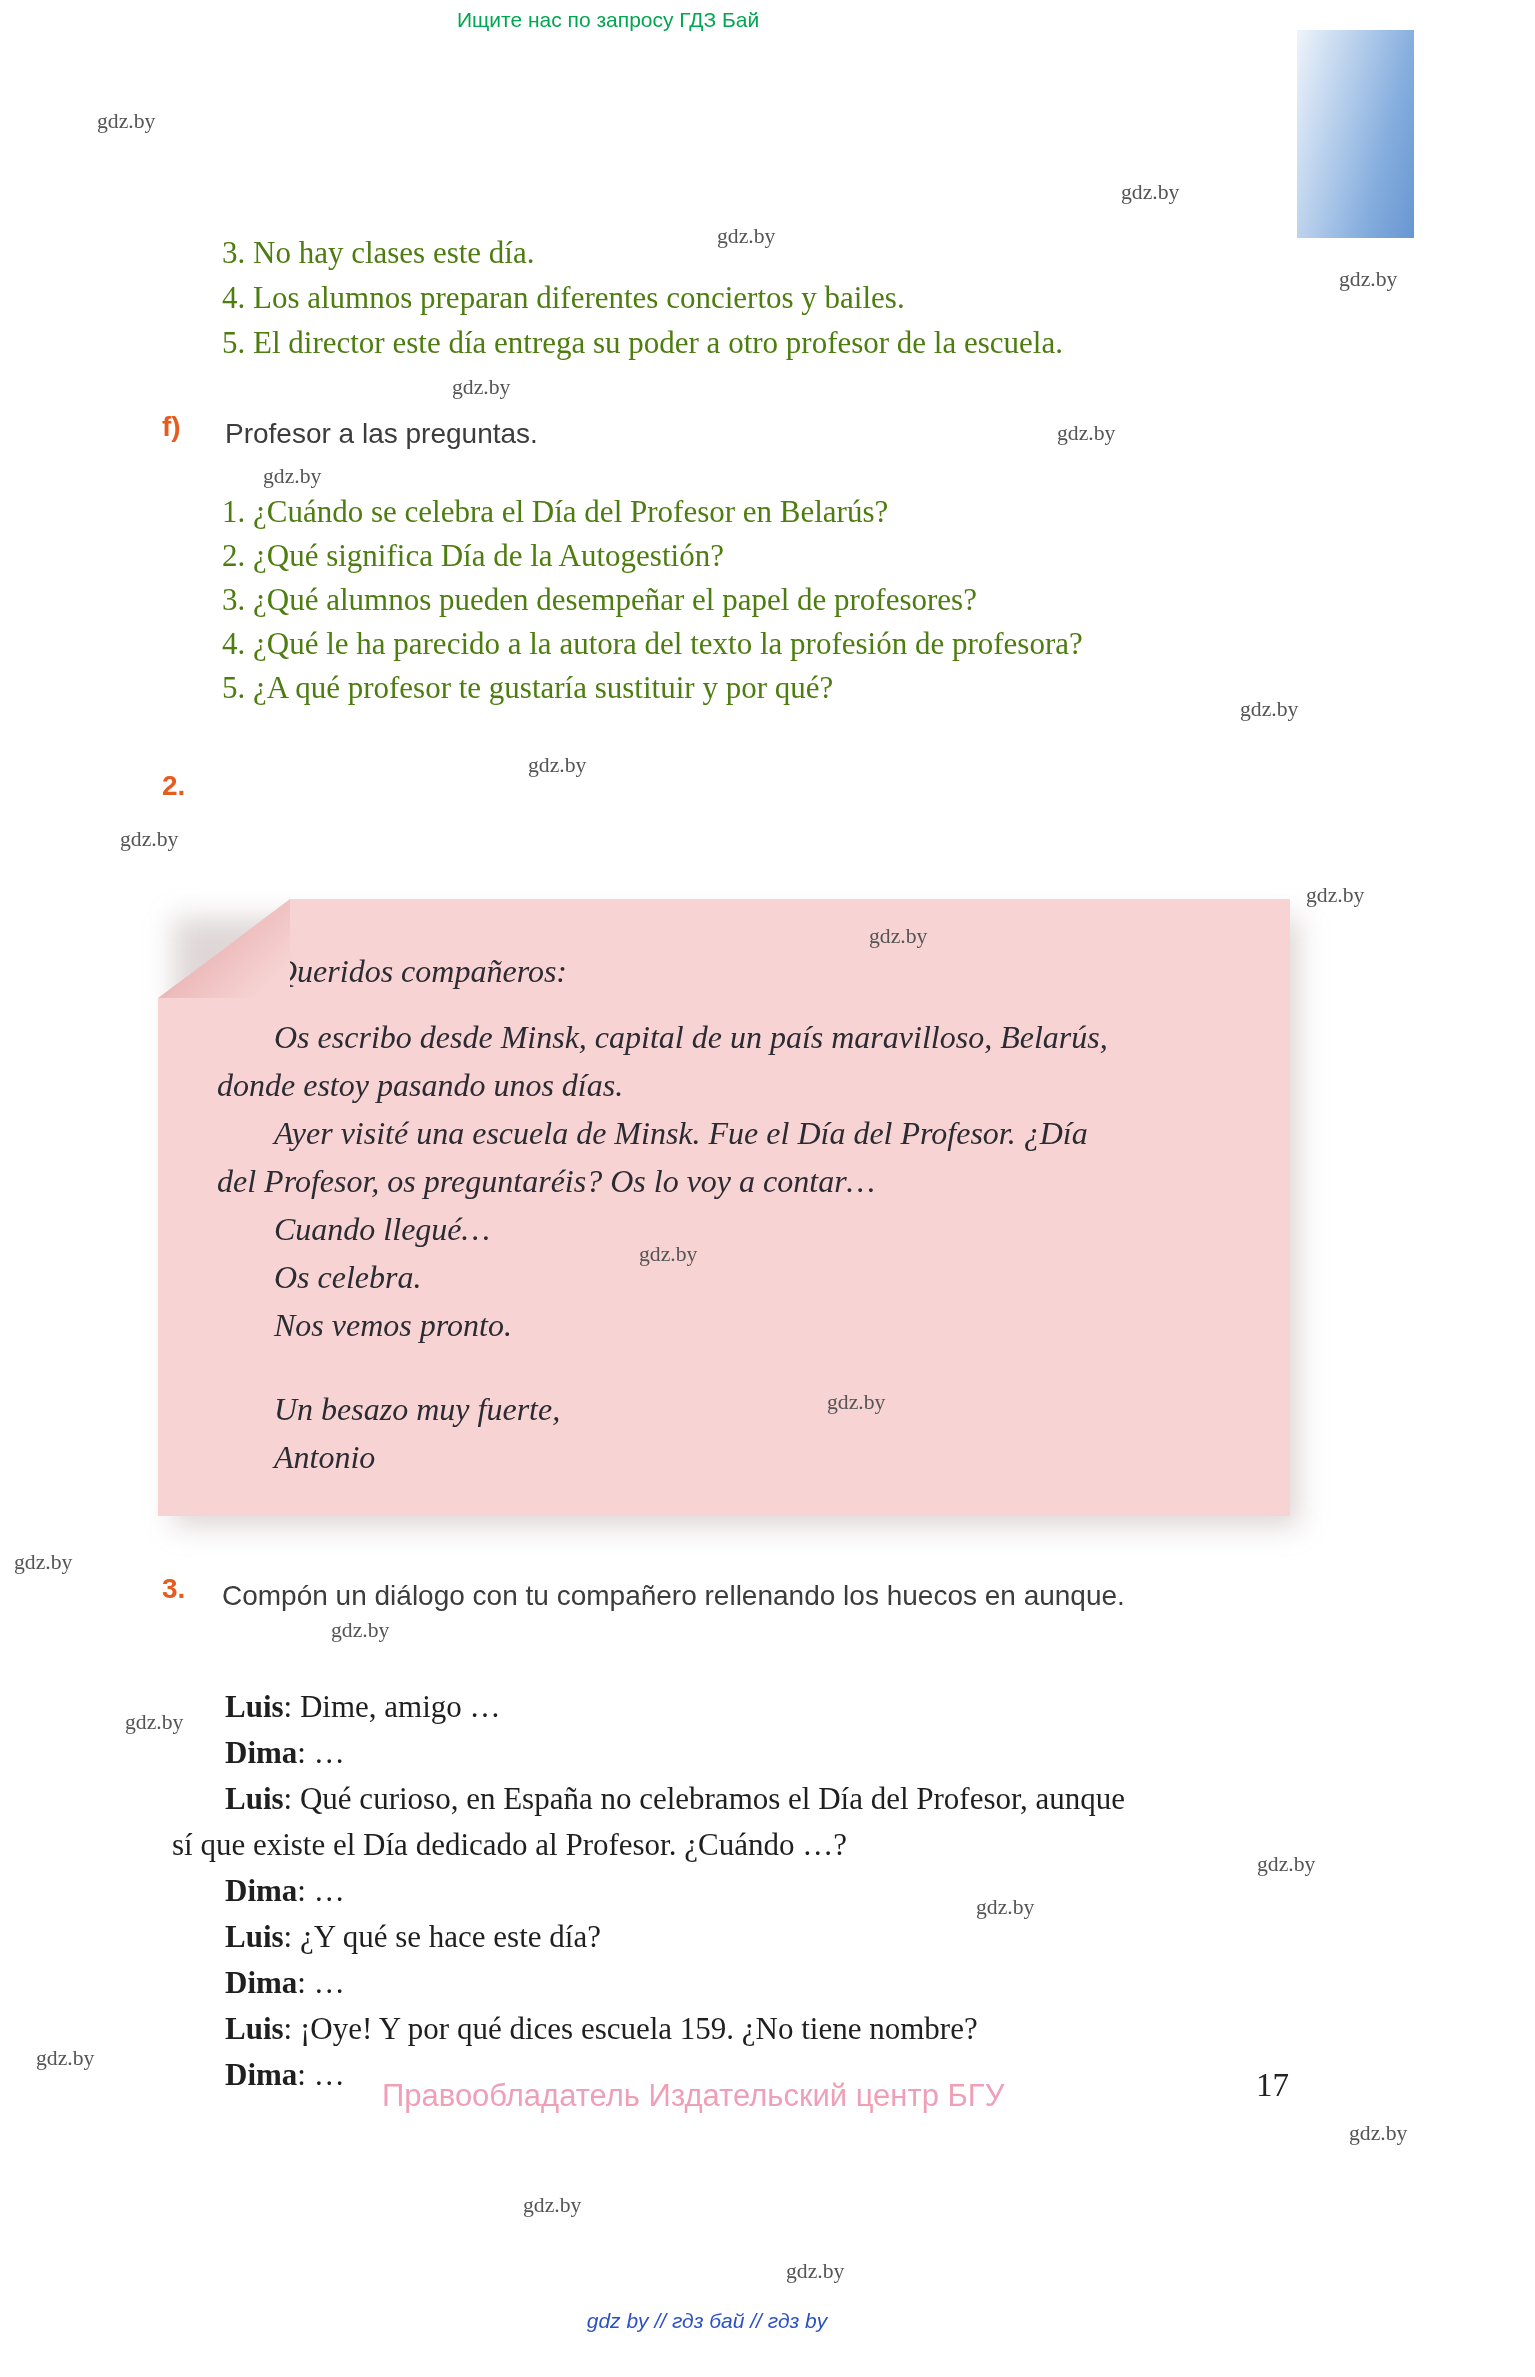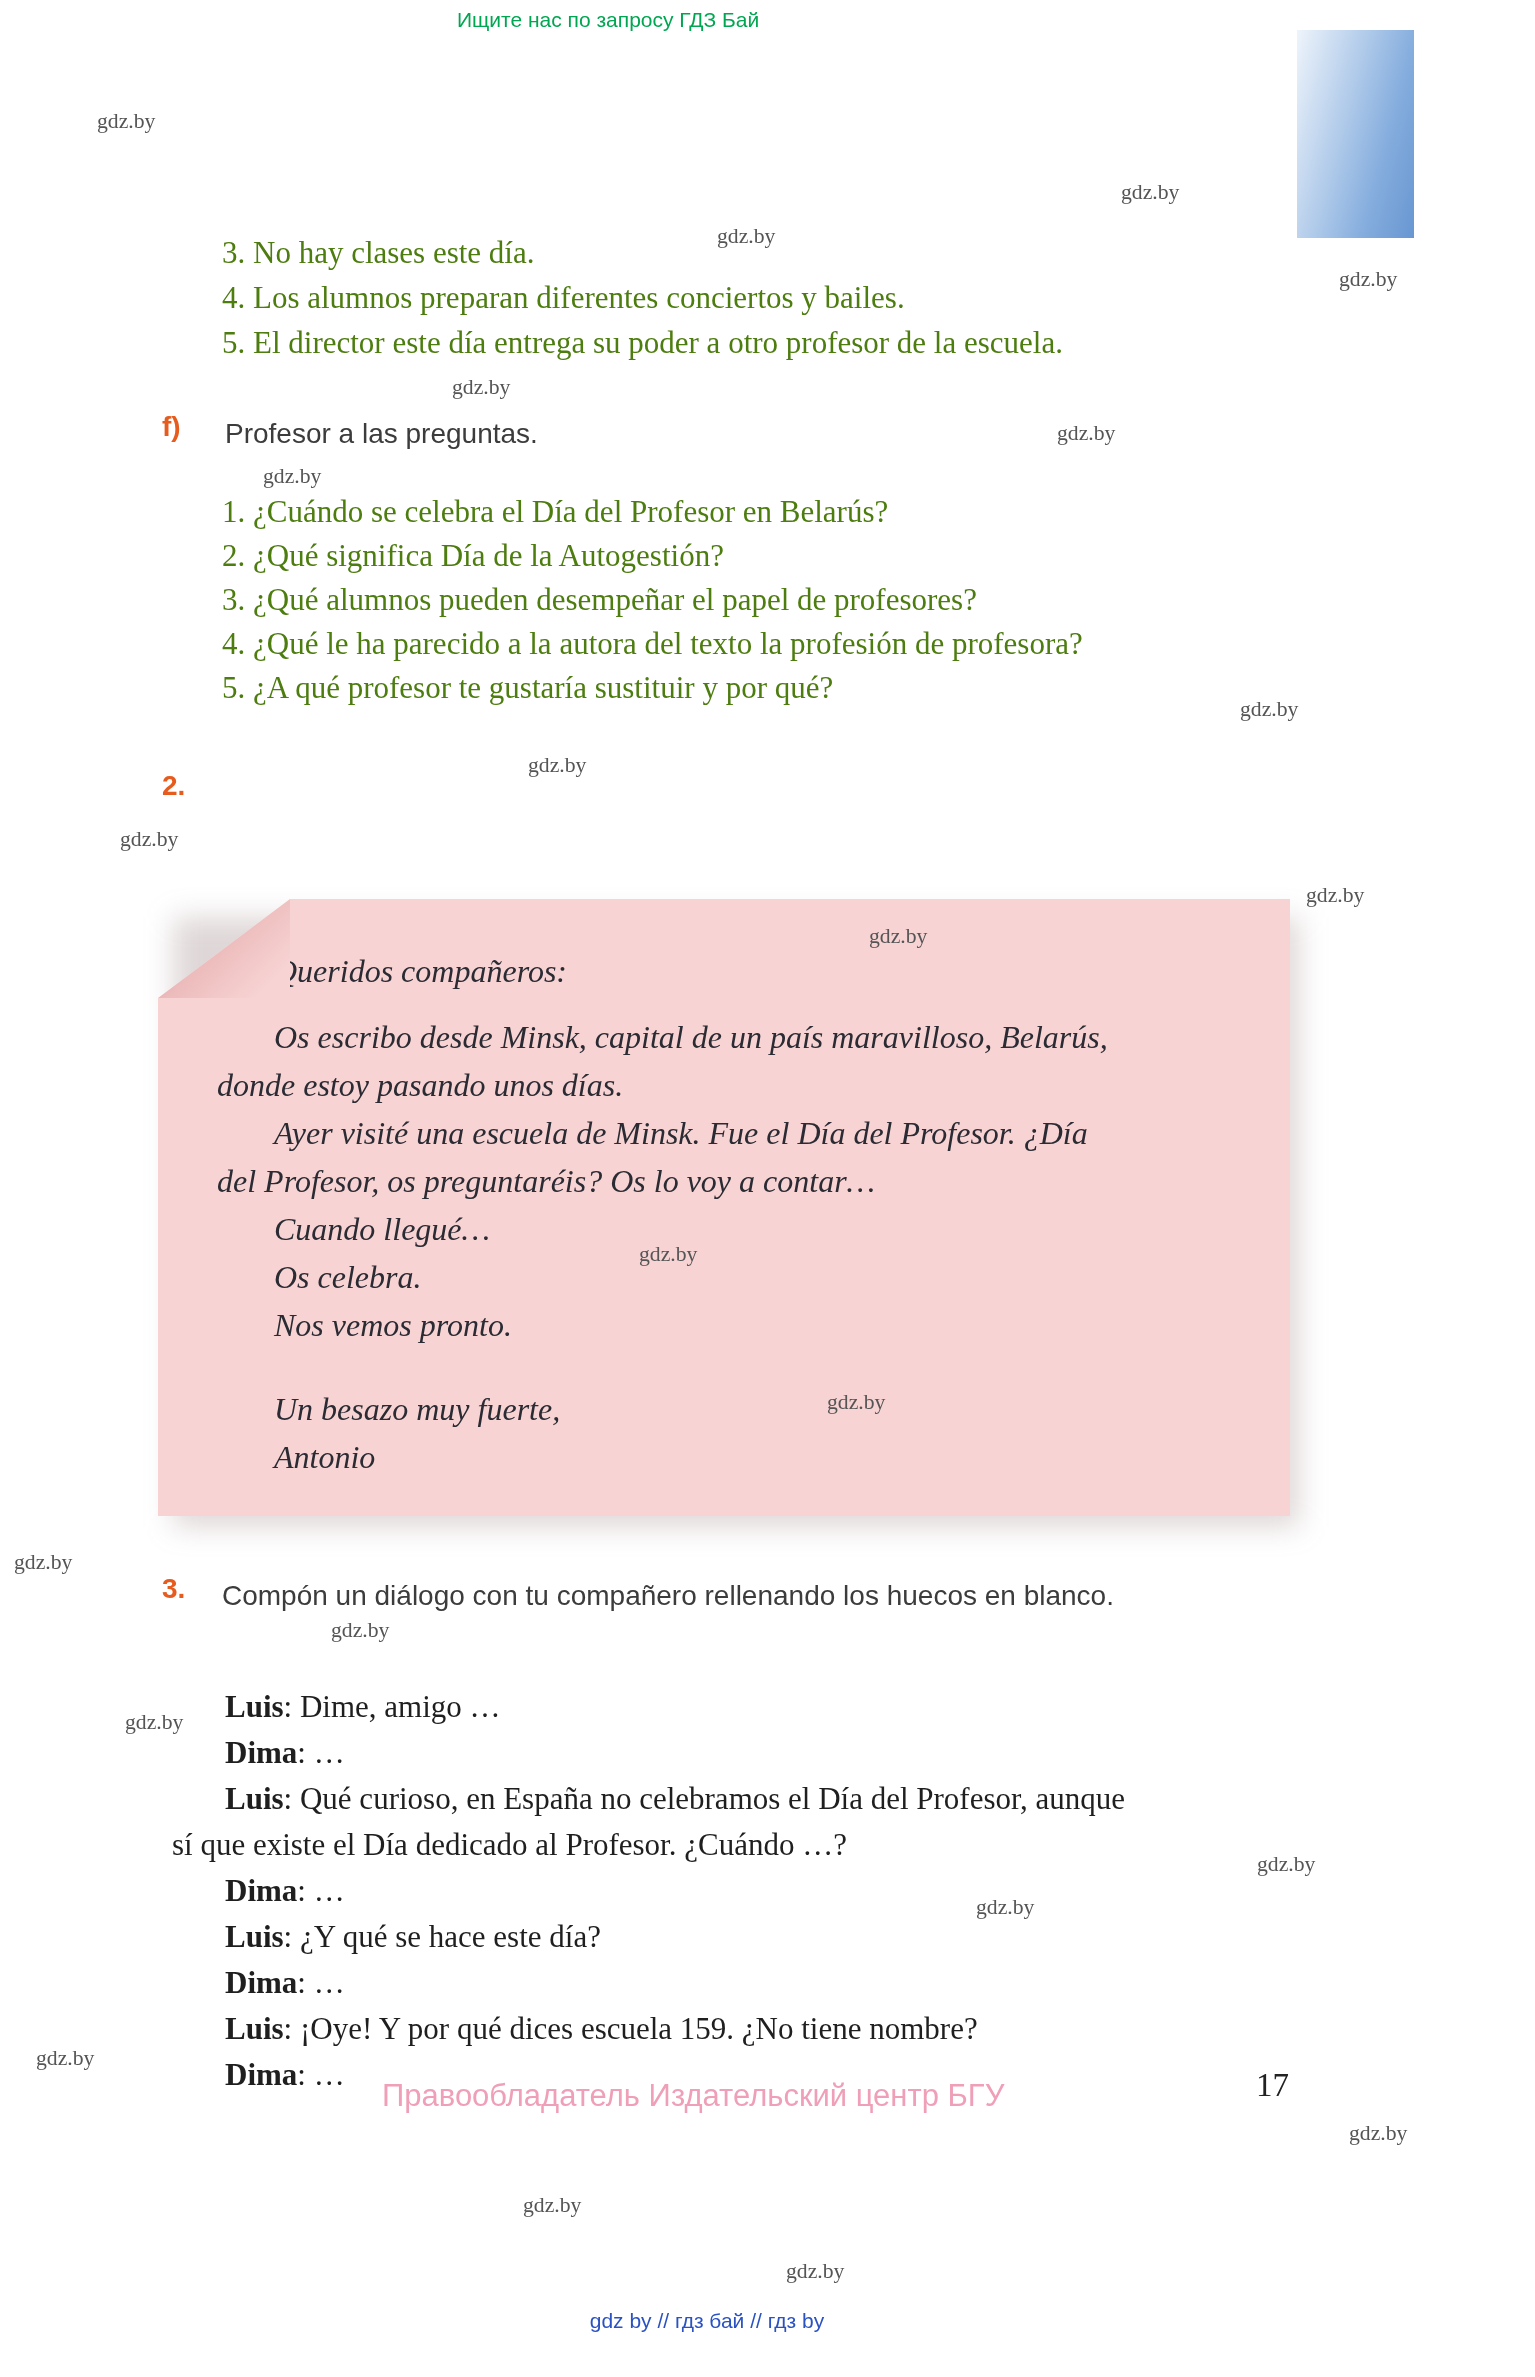--- a/index.html
+++ b/index.html
@@ -70,20 +70,21 @@
   .copyright {
     position:absolute; left:382px; top:2078px;
     font-family:"Liberation Sans", sans-serif; font-size:31px; color:#ef9fb7;
     white-space:nowrap;
   }
   .pageno { position:absolute; left:1256px; top:2067px; font-size:33px; color:#222222; }
   .footer-links {
     position:absolute; left:0; right:0; top:2309px; text-align:center;
     font-family:"Liberation Sans", sans-serif; font-size:21px; color:#2a52c2;
     cursor:pointer;
+    font-style:italic;
   }
 </style>
 </head>
 <body>
 
 <div class="page" id="page">
 
   <div class="banner">Ищите нас по запросу ГДЗ Бай</div>
 
   <div class="corner"></div>
@@ -118,21 +119,21 @@
 del Profesor, os preguntaréis? Os lo voy a contar…</p>
       <p class="lp">Cuando llegué…</p>
       <p class="lp">Os celebra.</p>
       <p class="lp">Nos vemos pronto.</p>
       <p class="lp mt42">Un besazo muy fuerte,</p>
       <p class="lp">Antonio</p>
     </div>
   </div>
 
   <div id="task3-label" class="task-label">3.</div>
-  <div id="task3-text" class="task-text">Compón un diálogo con tu compañero rellenando los huecos en blanco.</div>
+  <div id="task3-text" class="task-text">Compón un diálogo con tu compañero rellenando los huecos en aunque.</div>
 
   <div id="dialog">
     <p><b>Luis</b><span>: Dime, amigo …</span></p>
     <p><b>Dima</b><span>: …</span></p>
     <p><b>Luis</b><span>: Qué curioso, en España no celebramos el Día del Profesor, aunque
 sí que existe el Día dedicado al Profesor. ¿Cuándo …?</span></p>
     <p><b>Dima</b><span>: …</span></p>
     <p><b>Luis</b><span>: ¿Y qué se hace este día?</span></p>
     <p><b>Dima</b><span>: …</span></p>
     <p><b>Luis</b><span>: ¡Oye! Y por qué dices escuela 159. ¿No tiene nombre?</span></p>

